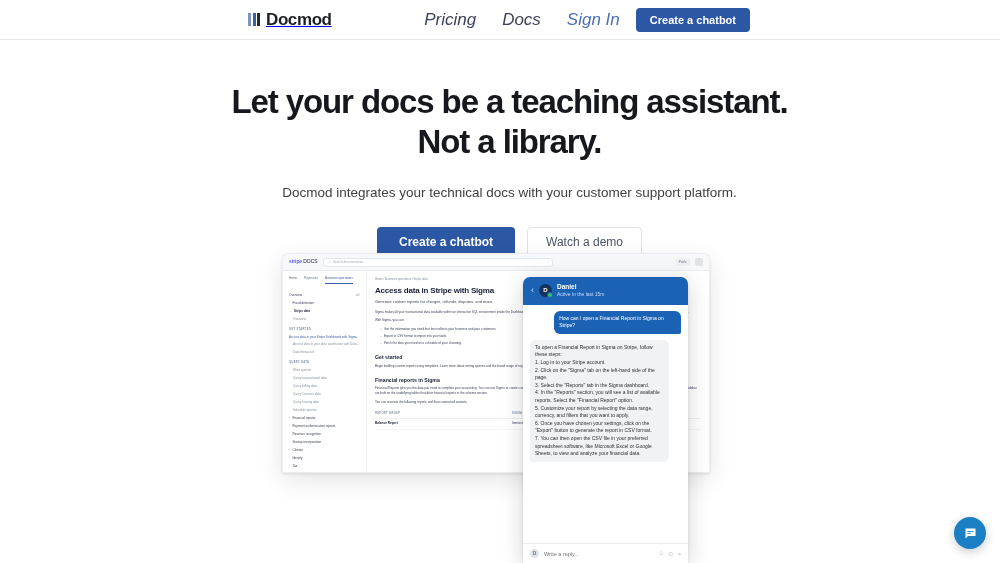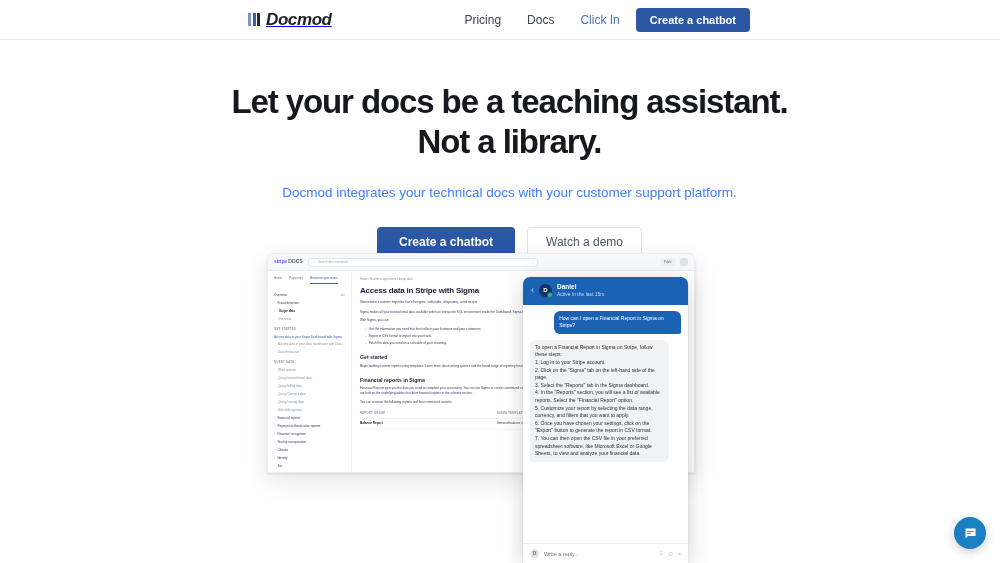--- a/index.html
+++ b/index.html
@@ -20,64 +20,65 @@
     padding: 0 0 0 248px;
     position: relative;
   }
   .brand { display: flex; align-items: center; gap: 6px; }
   .brand-mark { display: flex; align-items: flex-end; gap: 1.5px; height: 13px; }
   .brand-mark i { display: block; width: 3px; height: 13px; }
   .brand-mark i:nth-child(1) { background: #7d93bd; }
   .brand-mark i:nth-child(2) { background: #3d5fa5; }
   .brand-mark i:nth-child(3) { background: #1f2937; }
   .brand-name {
-    font-size: 17px; font-weight: bold; letter-spacing: -0.4px; color: #1b1f24; font-style: italic;
+    font-size: 17px; font-weight: bold; letter-spacing: -0.4px; color: #1b1f24;
   }
   .nav-right {
     position: absolute; right: 250px; top: 0; height: 40px;
     display: flex; align-items: center; gap: 0;
   }
   .nav-link {
-    font-size: 12px; color: #3c4257; padding: 0 13px; text-decoration: none;
+    font-size: 17px; color: #3c4257; padding: 0 13px; text-decoration: none;
     white-space: nowrap;
+    font-style: italic;
   }
   .nav-link.signin { color: #4a6fb5; padding-right: 16px; }
   .nav-cta {
     background: #2b57a5; color: #fff; font-size: 11px; font-weight: bold;
     border: none; border-radius: 4px; height: 24px; padding: 0 14px;
     cursor: pointer; white-space: nowrap;
   }
 
   
   .hero { text-align: center; padding-top: 42px; padding-left: 19px; }
   .hero h1 {
     font-size: 33px; font-weight: bold; letter-spacing: -1.1px;
     line-height: 1.22; color: #16181d;
   }
   .hero .sub {
-    margin-top: 22px; font-size: 13.5px; color: #3b82f6; line-height: 1.22;
+    margin-top: 22px; font-size: 13.5px; color: #404040; line-height: 1.22;
   }
   .hero .sub div + div { margin-top: 3px; }
   .cta-row {
     margin-top: 26px; display: flex; justify-content: center; gap: 12px;
   }
   .btn-primary {
     background: #2b57a5; color: #fff; border: none; border-radius: 4px;
     font-size: 12px; font-weight: bold; height: 31px; padding: 0 22px;
     cursor: pointer; font-family: inherit;
   }
   .btn-secondary {
     background: #fff; color: #4b5563; border: 1px solid #dfe3e8; border-radius: 4px;
     font-size: 12px; height: 31px; padding: 0 18px; cursor: pointer;
     font-family: inherit;
   }
 
   
   .shot {
-    position: absolute; left: 267px; top: 253px;
+    position: absolute; left: 282px; top: 253px;
     width: 428px; height: 220px;
     background: #fff; border-radius: 7px 7px 0 0;
     box-shadow: 0 1px 3px rgba(0,0,0,.10), 0 8px 26px rgba(0,0,0,.10);
     overflow: hidden; border: 1px solid #ebedf0;
     font-size: 3.1px; color: #3c4257; line-height: 1.55;
   }
   .shot-bar {
     height: 17px; background: #f6f8fa; border-bottom: 1px solid #e9ecef;
     display: flex; align-items: center; padding: 0 6px; gap: 6px;
   }
@@ -196,21 +197,21 @@
     <span class="brand-mark">
         <i></i>
         <i></i>
         <i></i>
       </span>
     <span class="brand-name">Docmod</span>
   </a>
   <div class="nav-right">
     <a class="nav-link" href="#">Pricing</a>
     <a class="nav-link" href="#">Docs</a>
-    <a class="nav-link signin" href="#">Click In</a>
+    <a class="nav-link signin" href="#">Sign In</a>
     <button class="nav-cta">Create a chatbot</button>
   </div>
 </div>
 
 <div class="hero">
   <h1>
     <div>Let your docs be a teaching assistant.</div>
     <div>Not a library.</div>
   </h1>
   <div class="sub">

